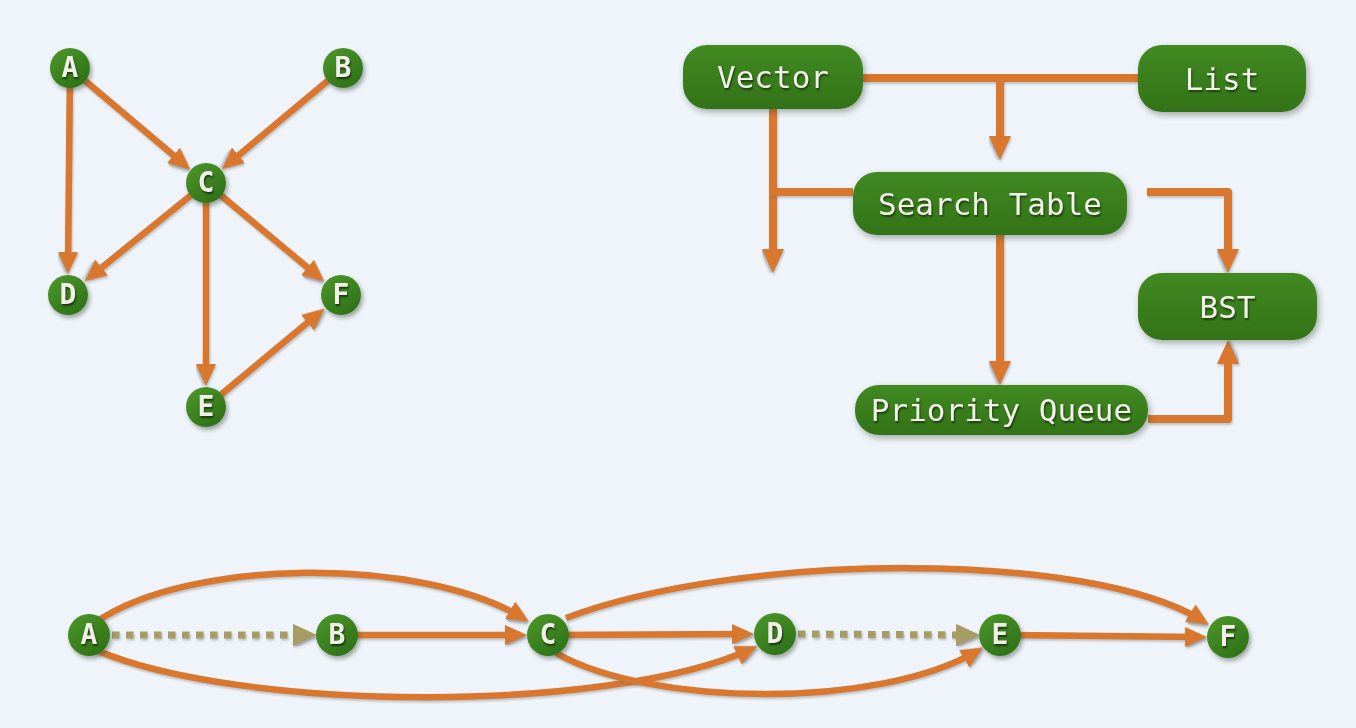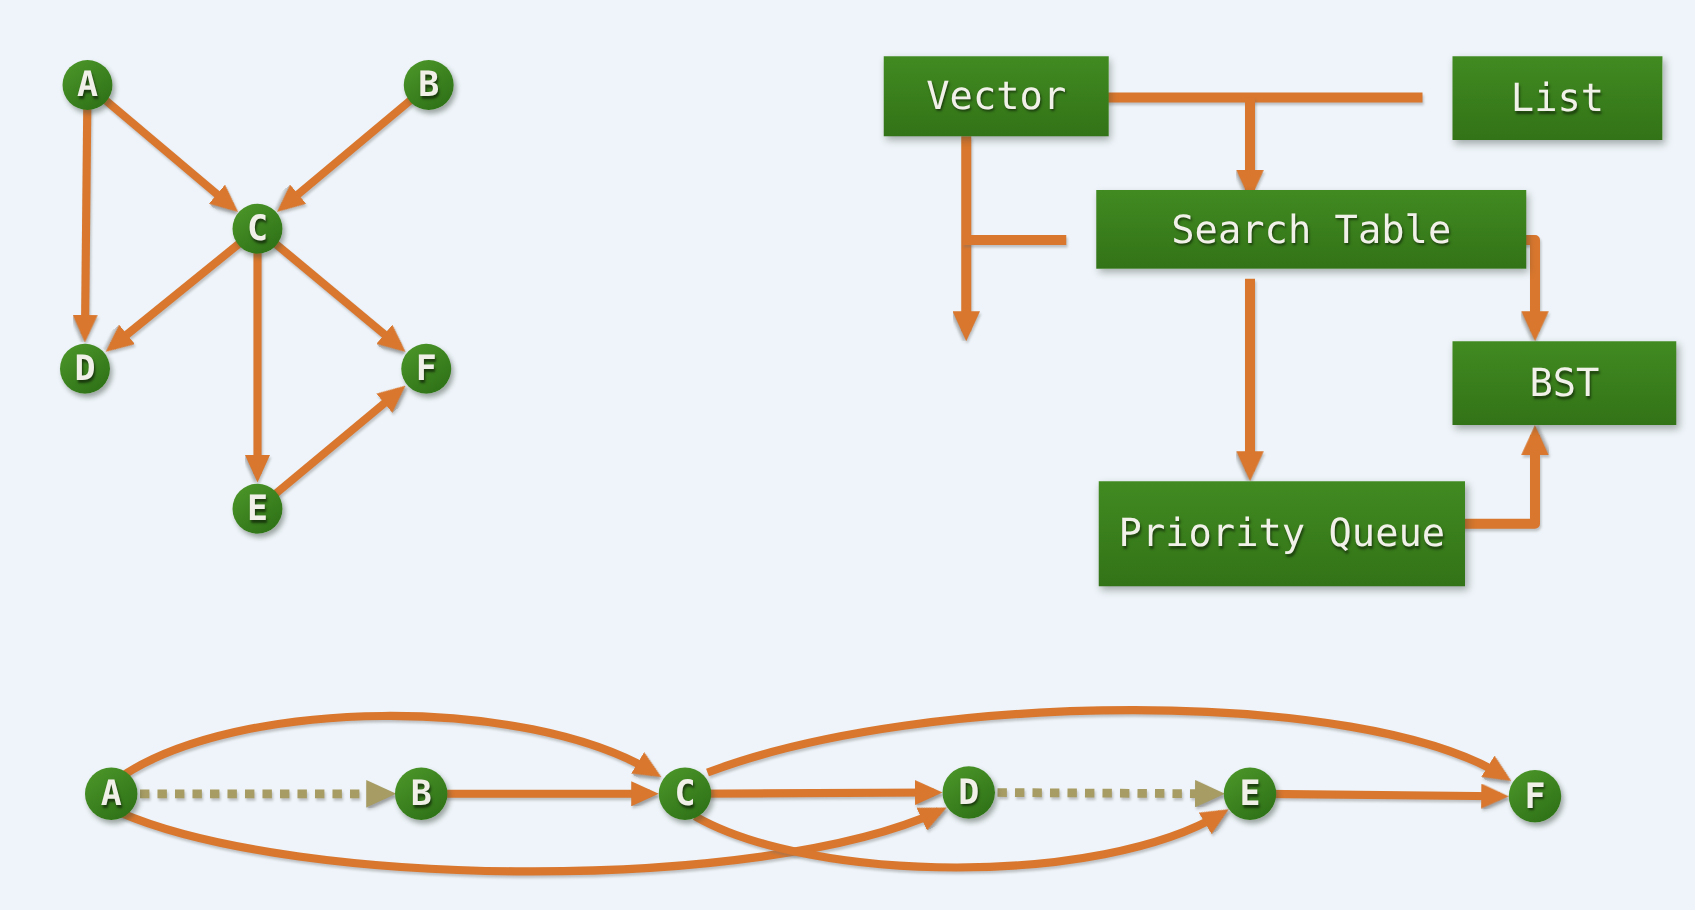--- a/index.html
+++ b/index.html
@@ -11,28 +11,27 @@
   .node{
     position:absolute;width:40px;height:40px;border-radius:50%;
     background:linear-gradient(145deg,#4a9428 10%,#2e7117 90%);
     box-shadow:2px 3px 4px rgba(60,70,60,0.45);
     color:#f0efe8;font-size:28px;font-weight:700;line-height:40px;text-align:center;
     text-shadow:1px 2px 2px rgba(0,0,0,0.55);
   }
   .node.sm{width:42px;height:42px;line-height:42px;}
 
   .box{
-    position:absolute;border-radius:0;
+    position:absolute;border-radius:24px;
     background:linear-gradient(180deg,#418a21,#327317);
     box-shadow:2px 3px 6px rgba(50,60,50,0.4);
     color:#f2f1e9;font-size:31px;
     display:flex;align-items:center;justify-content:center;
     text-shadow:1px 2px 2px rgba(0,0,0,0.5);
     white-space:nowrap;
-    margin-left:24px;
   }
 </style>
 </head>
 <body>
 
 <div class="canvas">
 
   <svg class="edges" viewBox="0 0 1356 728">
     <defs>
       <marker id="mO" markerUnits="userSpaceOnUse" markerWidth="22" markerHeight="20" viewBox="0 0 22 20" refX="15" refY="10" orient="auto">
@@ -84,23 +83,23 @@
 
   <div class="node" style="left:50px;top:48px">A</div>
   <div class="node" style="left:323px;top:48px">B</div>
   <div class="node" style="left:186px;top:163px">C</div>
   <div class="node" style="left:48px;top:275px">D</div>
   <div class="node" style="left:186px;top:387px">E</div>
   <div class="node" style="left:321px;top:275px">F</div>
 
   <div class="box" style="left:683px;top:45px;width:180px;height:64px">Vector</div>
   <div class="box" style="left:1138px;top:45px;width:168px;height:67px">List</div>
-  <div class="box" style="left:853px;top:152px;width:344px;height:63px">Search Table</div>
+  <div class="box" style="left:853px;top:172px;width:274px;height:63px">Search Table</div>
   <div class="box" style="left:1138px;top:273px;width:179px;height:67px">BST</div>
-  <div class="box" style="left:855px;top:385px;width:293px;height:84px">Priority Queue</div>
+  <div class="box" style="left:855px;top:385px;width:293px;height:50px">Priority Queue</div>
 
   <div class="node sm" style="left:68px;top:614px">A</div>
   <div class="node sm" style="left:316px;top:614px">B</div>
   <div class="node sm" style="left:527px;top:614px">C</div>
   <div class="node sm" style="left:754px;top:613px">D</div>
   <div class="node sm" style="left:979px;top:614px">E</div>
   <div class="node sm" style="left:1207px;top:616px">F</div>
 
 </div>
 

